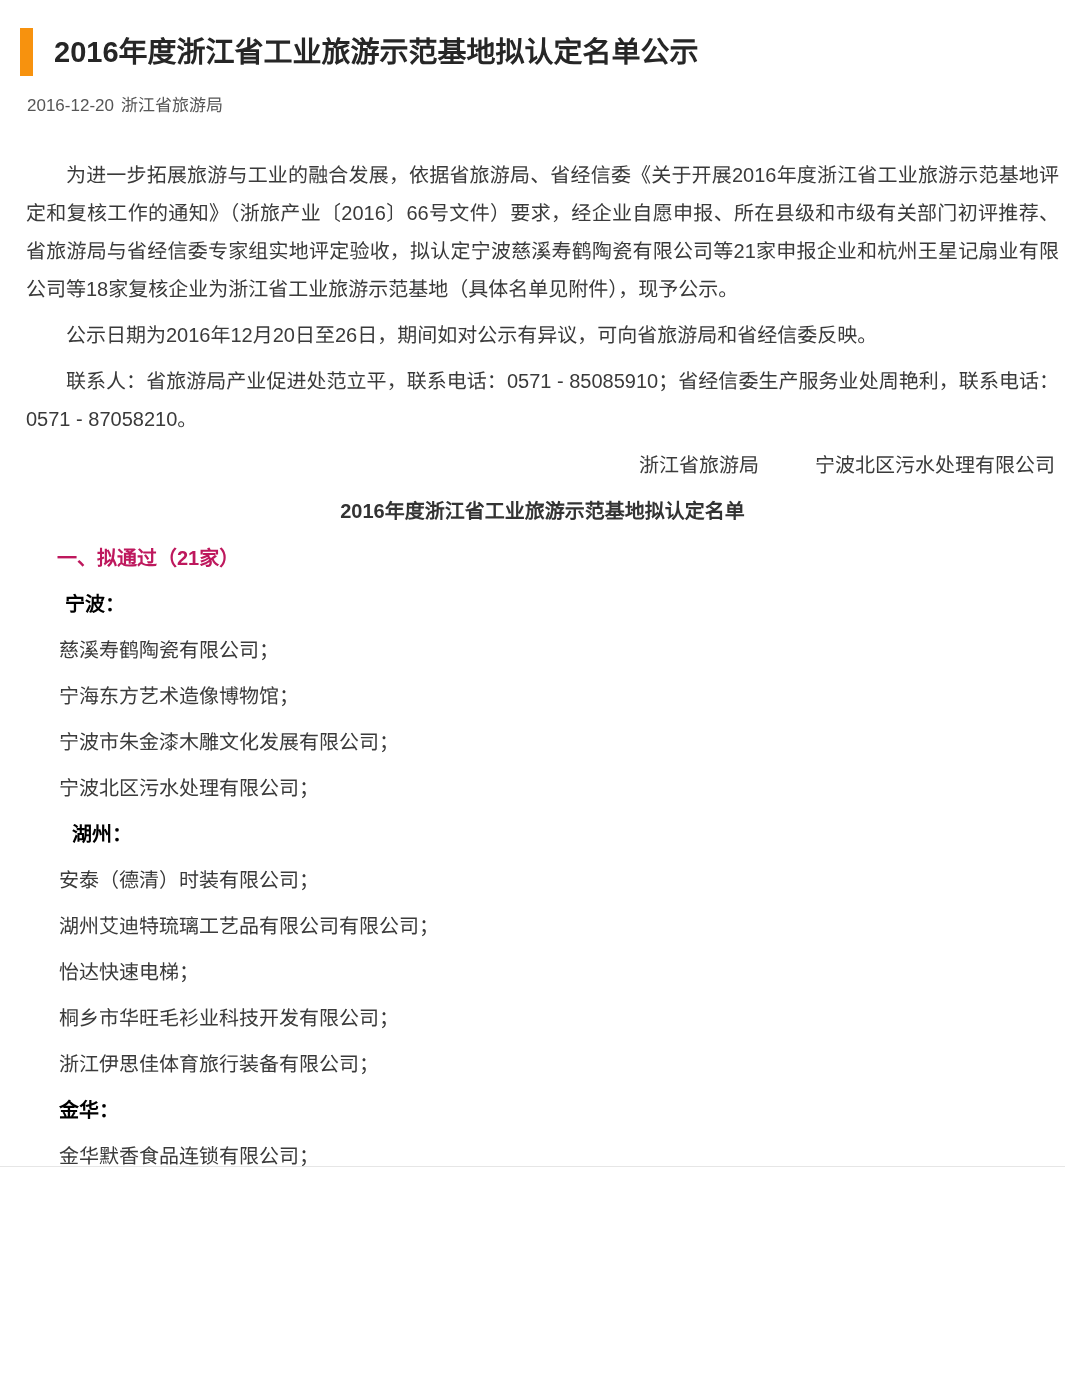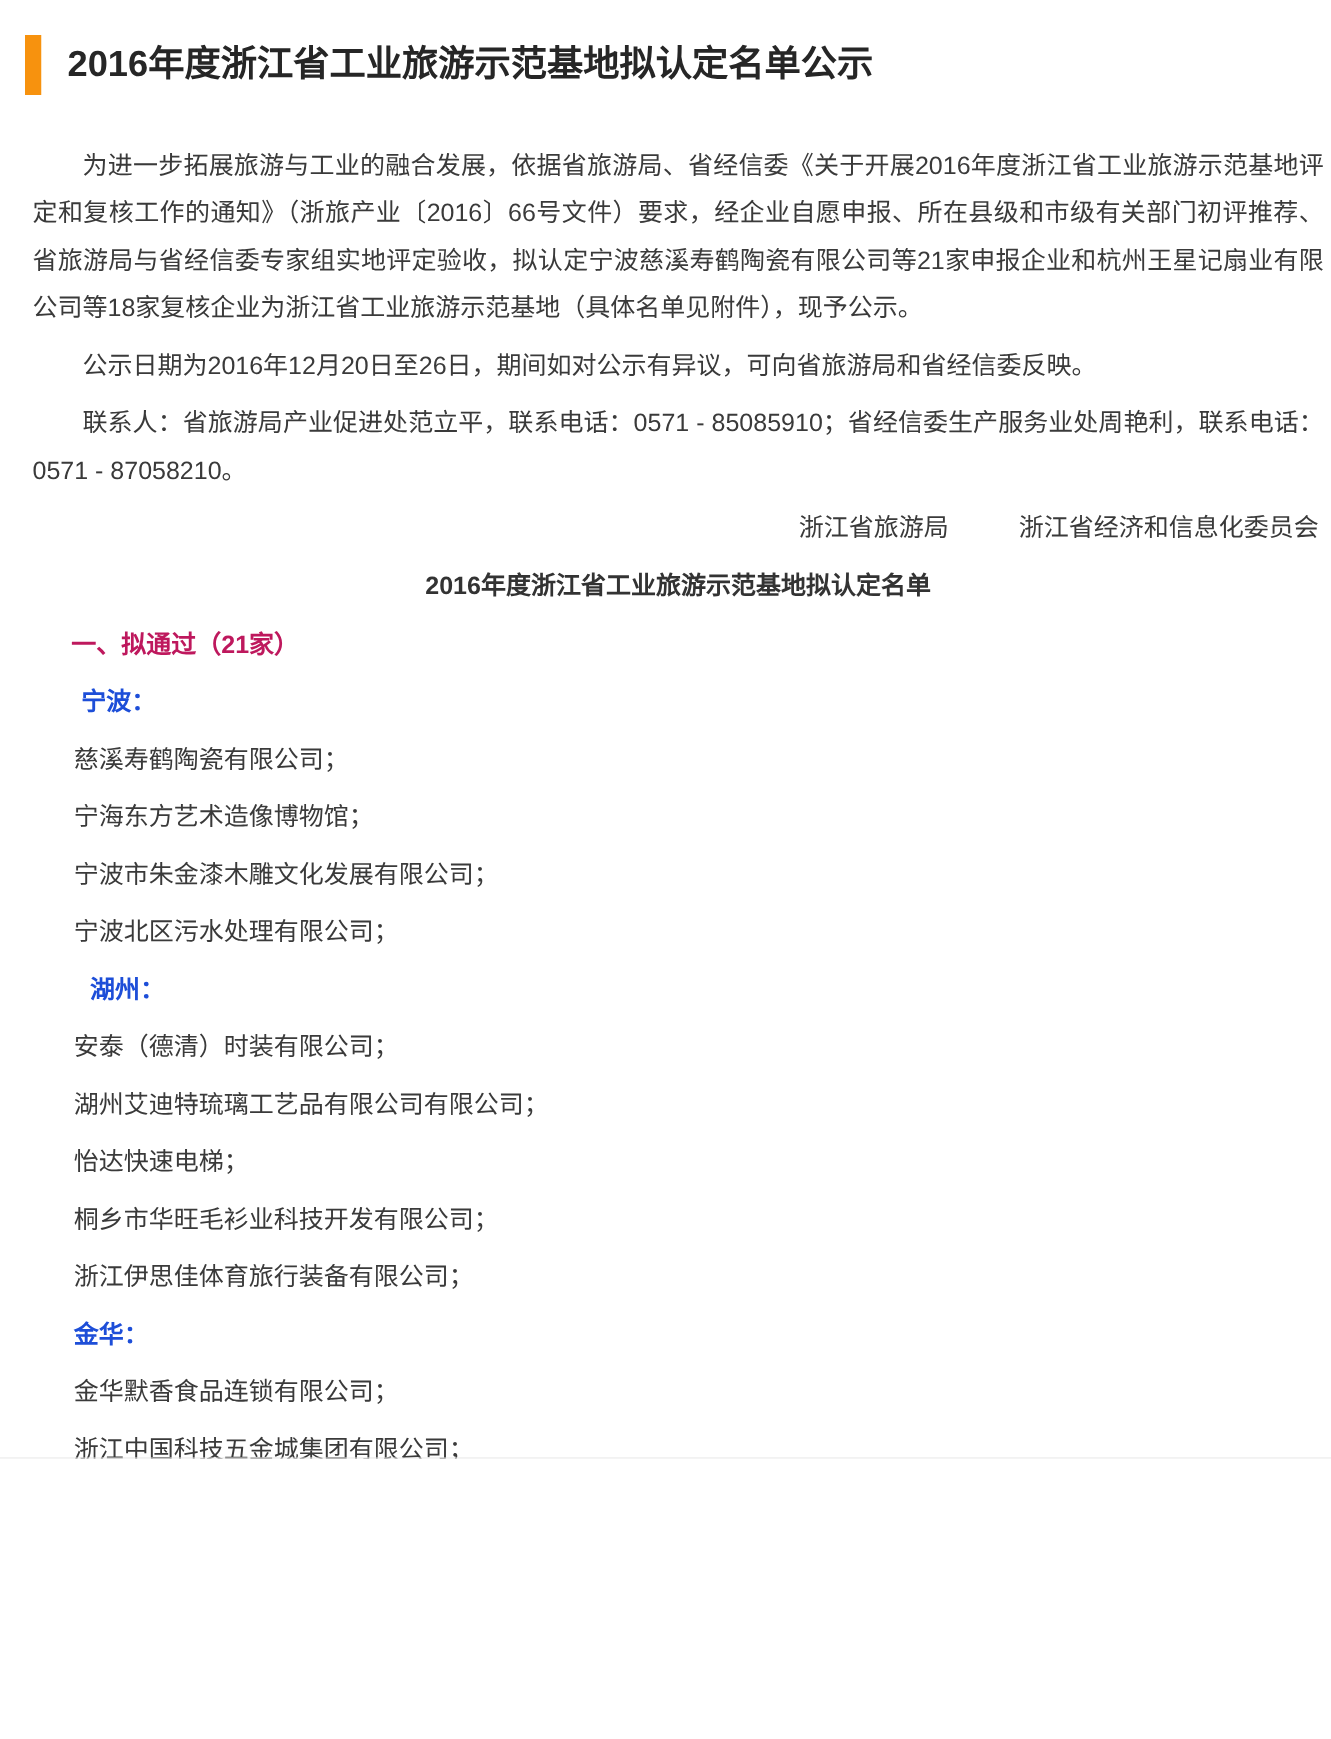--- a/index.html
+++ b/index.html
@@ -25,45 +25,48 @@
   .content{margin:0 6px 0 26px;font-size:20px;}
   .para{line-height:38px;text-indent:2em;margin:0 0 8px 0;text-align:justify;}
   .para:first-child{margin-top:38px;}
   .sig-row{line-height:38px;margin:0 0 8px 0;text-align:right;padding-right:4px;}
   .sig-row span + span{margin-left:56px;}
   .sig-date{line-height:38px;margin:0 0 8px 0;text-align:right;padding-right:8px;}
   .attach-title{
     font-weight:bold;line-height:38px;margin:0 0 8px 0;text-align:center;color:#333333;
   }
   .sec-title{font-weight:bold;line-height:38px;margin:9px 0 8px 31px;color:#be185d;}
-  .city{font-weight:bold;line-height:38px;margin:0 0 8px 33px;color:#1d4ed8;}
+  .city{font-weight:bold;line-height:38px;margin:0 0 8px 33px;color:#000000;}
   .city.sp1{margin-left:39px;}
   .city.sp2{margin-left:46px;}
   .co{line-height:38px;margin:0 0 8px 33px;}
   .bottom-line{position:absolute;left:0;bottom:0;width:100%;height:0;border-top:1px solid #e6e6e6;}
 </style>
 </head>
 <body>
 
 <div class="page">
 
   <div class="title-row">
     <div class="accent-bar" style="background: rgb(247, 146, 14);"></div>
     <h1 class="doc-title">2016年度浙江省工业旅游示范基地拟认定名单公示</h1>
   </div>
 
+  <div class="meta">
+    <span>2016-12-20</span><span>浙江省旅游局</span>
+  </div>
 
   <div class="content">
 
     <p class="para">为进一步拓展旅游与工业的融合发展，依据省旅游局、省经信委《关于开展2016年度浙江省工业旅游示范基地评定和复核工作的通知》（浙旅产业〔2016〕66号文件）要求，经企业自愿申报、所在县级和市级有关部门初评推荐、省旅游局与省经信委专家组实地评定验收，拟认定宁波慈溪寿鹤陶瓷有限公司等21家申报企业和杭州王星记扇业有限公司等18家复核企业为浙江省工业旅游示范基地（具体名单见附件），现予公示。</p>
     <p class="para">公示日期为2016年12月20日至26日，期间如对公示有异议，可向省旅游局和省经信委反映。</p>
     <p class="para">联系人：省旅游局产业促进处范立平，联系电话：0571 - 85085910；省经信委生产服务业处周艳利，联系电话：0571 - 87058210。</p>
 
     <div class="sig-row">
-      <span>浙江省旅游局</span><span>浙江省经济和信息化委员会</span>
+      <span>浙江省旅游局</span><span>宁波北区污水处理有限公司</span>
     </div>
 
     <div class="attach-title">2016年度浙江省工业旅游示范基地拟认定名单</div>
     <div class="sec-title">一、拟通过（21家）</div>
 
     <div class="city sp1">宁波：</div>
     <div class="co">慈溪寿鹤陶瓷有限公司；</div>
     <div class="co">宁海东方艺术造像博物馆；</div>
     <div class="co">宁波市朱金漆木雕文化发展有限公司；</div>
     <div class="co">宁波北区污水处理有限公司；</div>

